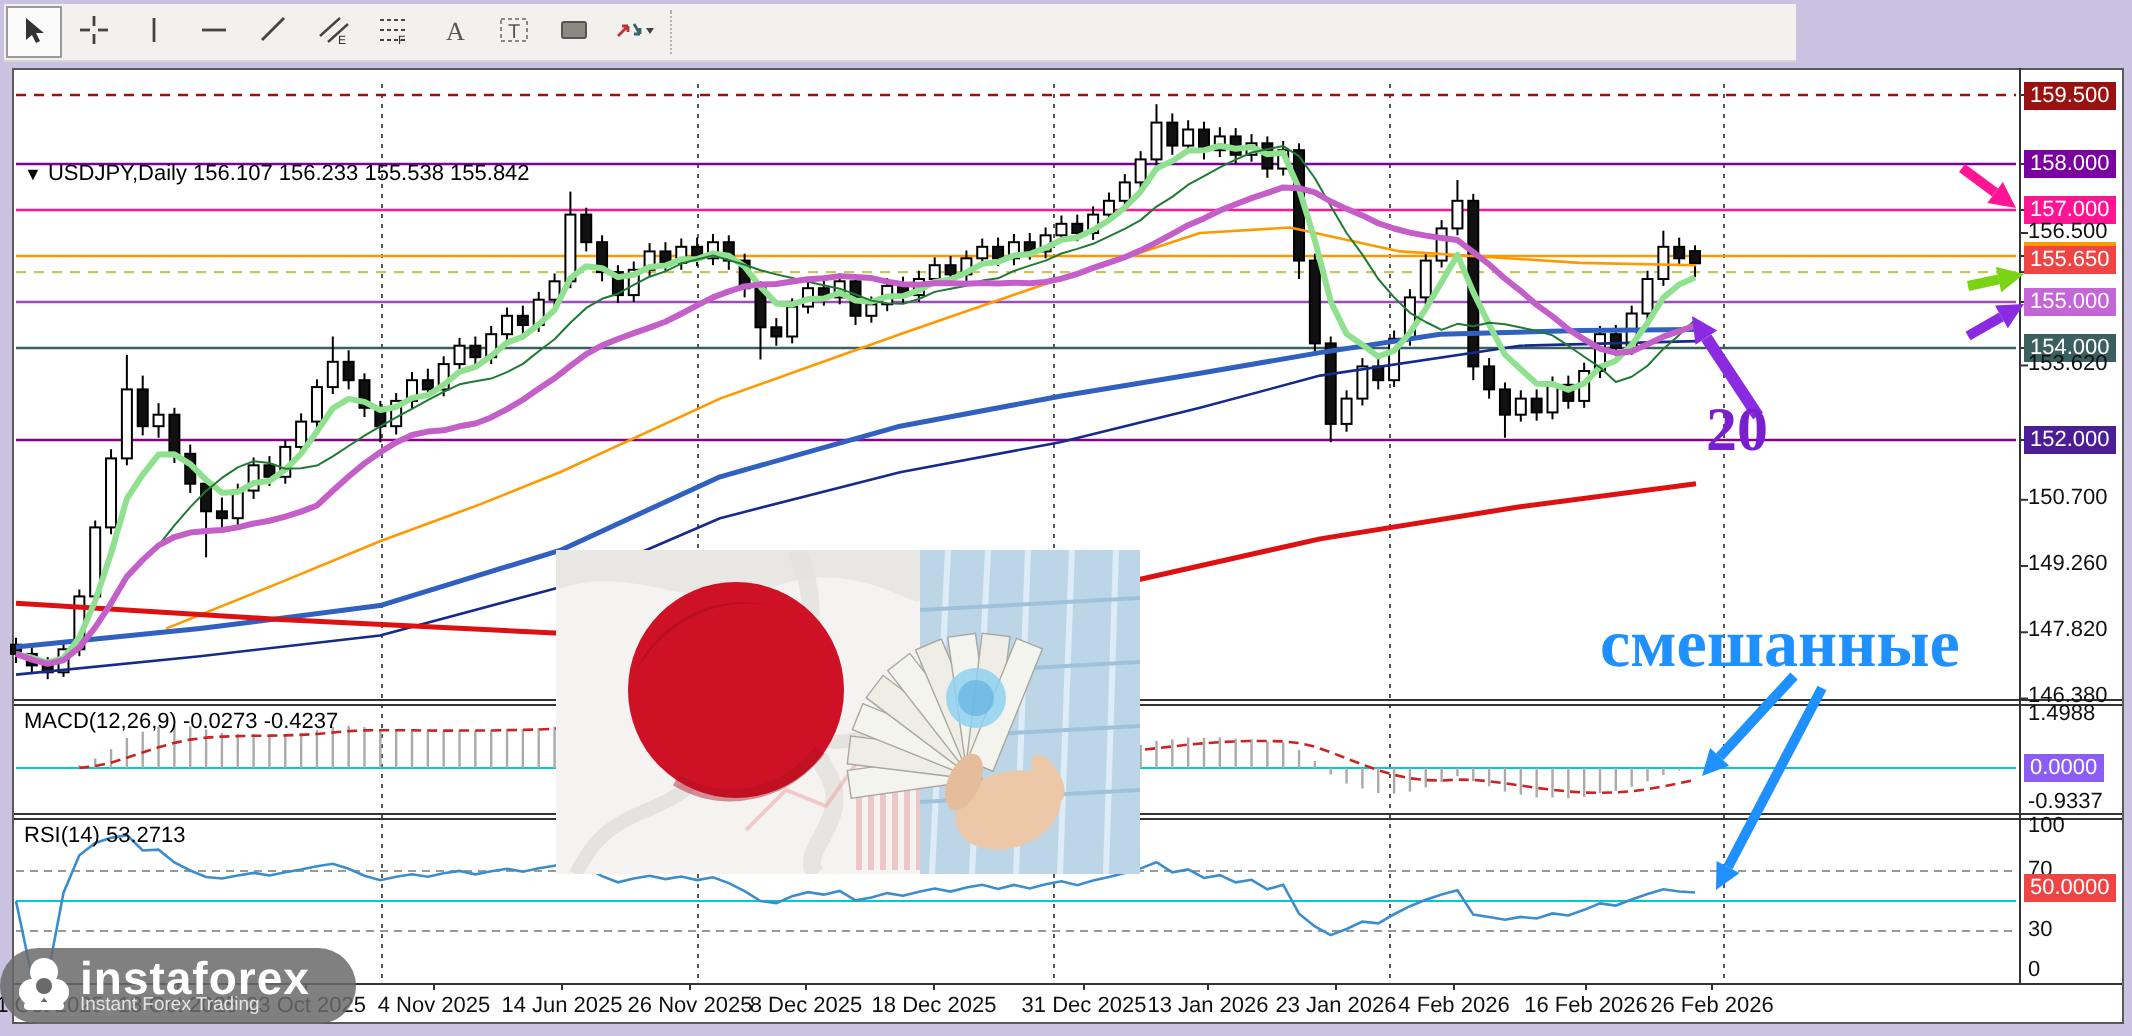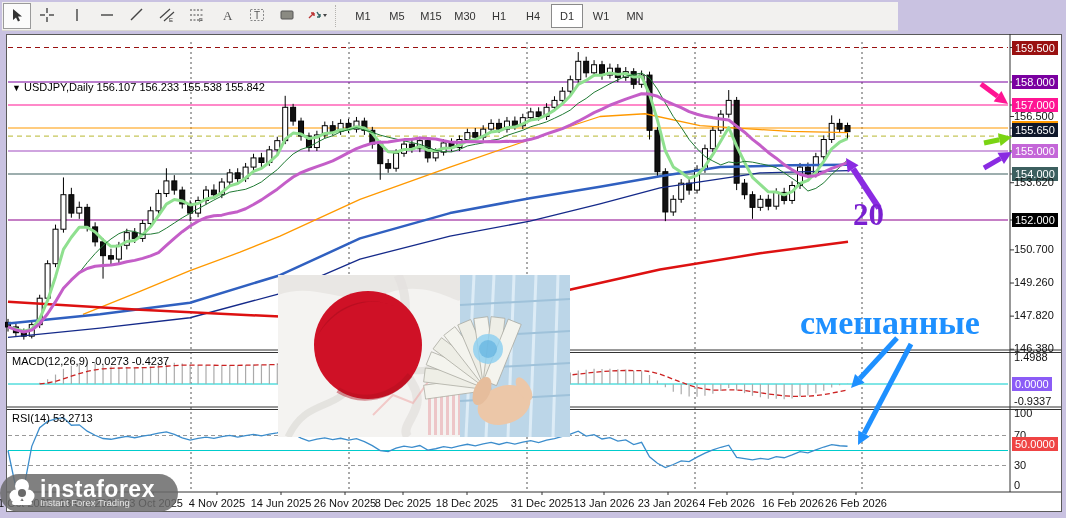--- a/index.html
+++ b/index.html
@@ -103,31 +103,20 @@
       </div>
       <div class="tbtn">
         <span><svg width="22" height="16">
             <path d="M3,11 L8,6 M8,6 L5,6 M8,6 L8,9" stroke="#b33" stroke-width="1.4" fill="none"></path>
             <path d="M11,5 L14,10 M14,10 L11,10 M14,10 L14,7" stroke="#366" stroke-width="1.4" fill="none"></path>
             <path d="M17,7 L21,7 L19,10 Z" fill="#444"></path>
           </svg></span>
       </div>
     </div>
   <span class="tsep"></span>
-  <div id="tf-group" style="display:flex;">
-      <div class="tfbtn">M1</div>
-      <div class="tfbtn">M5</div>
-      <div class="tfbtn">M15</div>
-      <div class="tfbtn">M30</div>
-      <div class="tfbtn">H1</div>
-      <div class="tfbtn">H4</div>
-      <div class="tfbtn active">D1</div>
-      <div class="tfbtn">W1</div>
-      <div class="tfbtn">MN</div>
-    </div>
 </div>
 
 <div id="chart-window"></div>
 
 <svg id="chart-svg" width="1066" height="518">
     <g>
       <line x1="191" y1="42" x2="191" y2="490" stroke="#555" stroke-width="1" stroke-dasharray="2 3"></line>
       <line x1="349" y1="42" x2="349" y2="490" stroke="#555" stroke-width="1" stroke-dasharray="2 3"></line>
       <line x1="527" y1="42" x2="527" y2="490" stroke="#555" stroke-width="1" stroke-dasharray="2 3"></line>
       <line x1="695" y1="42" x2="695" y2="490" stroke="#555" stroke-width="1" stroke-dasharray="2 3"></line>
@@ -528,24 +517,24 @@
 </div>
 
 <div class="lbl" style="left:12px;top:355px;">MACD(12,26,9) -0.0273 -0.4237</div>
 <div class="lbl" style="left:12px;top:412px;">RSI(14) 53.2713</div>
 
 <div id="axis-labels">
     <div class="axis-badge" style="top: 40.5px; background: rgb(153, 17, 17);">159.500</div>
     <div class="axis-badge" style="top: 75px; background: rgb(122, 0, 160);">158.000</div>
     <div class="axis-badge" style="top: 98px; background: rgb(255, 20, 147);">157.000</div>
     <div class="axis-badge" style="top: 121px; background: rgb(255, 153, 0);">156.000</div>
-    <div class="axis-badge" style="top: 123px; background: #0f172a;">155.650</div>
+    <div class="axis-badge" style="top: 123px; background: #ef4444;">155.650</div>
     <div class="axis-badge" style="top: 144px; background: rgb(196, 102, 216);">155.000</div>
     <div class="axis-badge" style="top: 167px; background: rgb(60, 95, 95);">154.000</div>
-    <div class="axis-badge" style="top: 213px; background: #000000;">152.000</div>
+    <div class="axis-badge" style="top: 213px; background: #4c1d95;">152.000</div>
     <div class="axis-tick" style="top: 109.5px;">156.500</div>
     <div class="axis-tick" style="top: 175.74px;">153.620</div>
     <div class="axis-tick" style="top: 242.9px;">150.700</div>
     <div class="axis-tick" style="top: 276.02px;">149.260</div>
     <div class="axis-tick" style="top: 309.14px;">147.820</div>
     <div class="axis-tick" style="top: 342.26px;">146.380</div>
     <div class="axis-tick" style="top: 351px;">1.4988</div>
     <div class="axis-badge" style="top: 377px; background: #8b5cf6;">0.0000</div>
     <div class="axis-tick" style="top: 395px;">-0.9337</div>
     <div class="axis-tick" style="top: 407px;">100</div>

